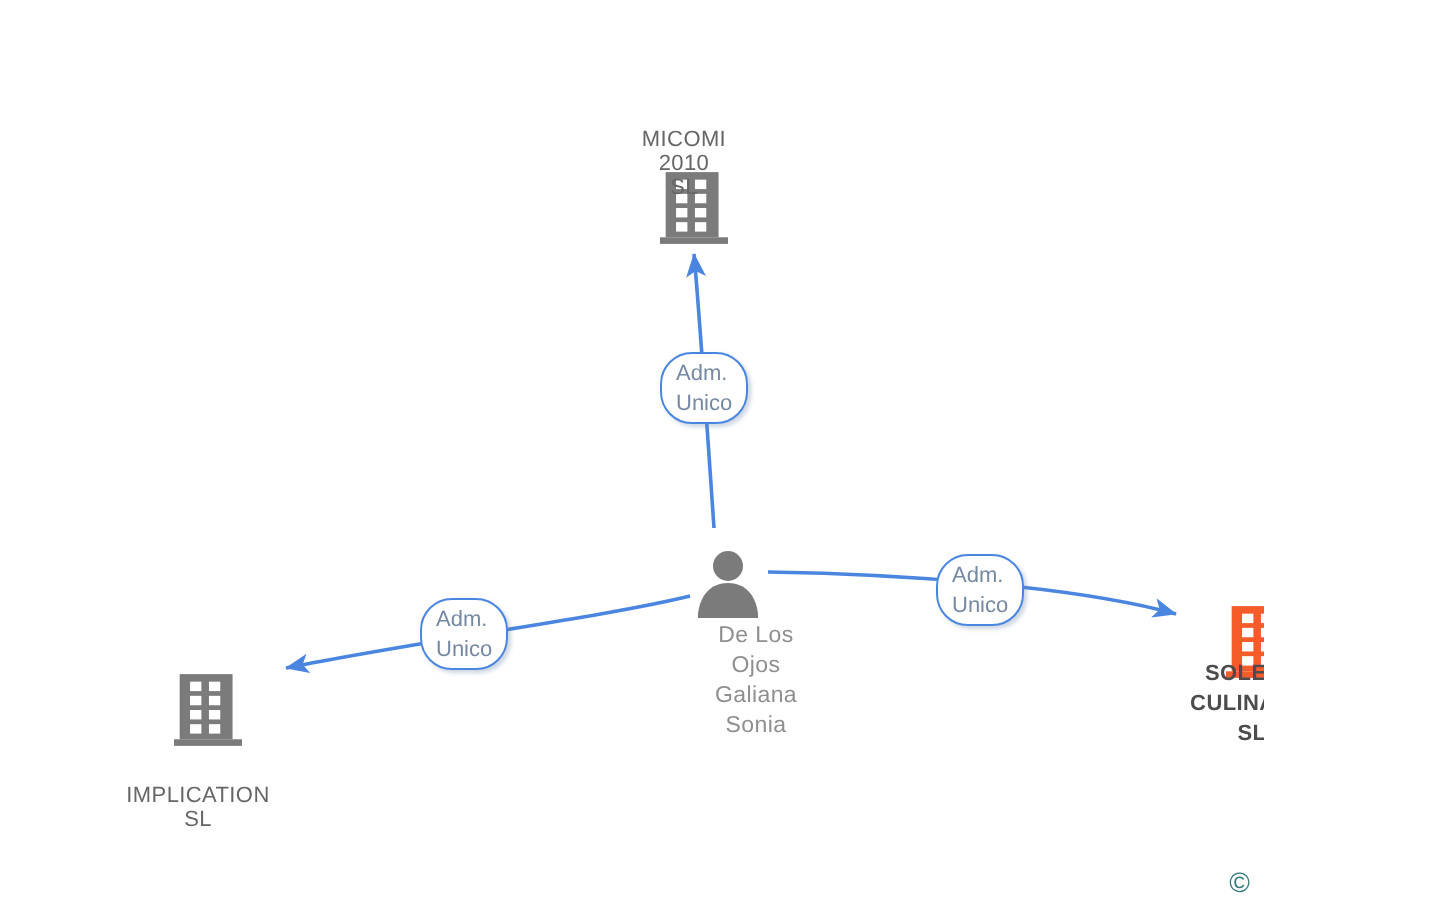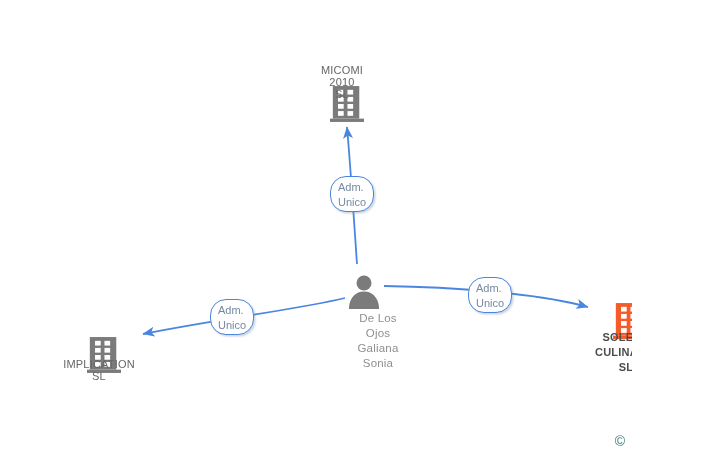--- a/index.html
+++ b/index.html
@@ -16,21 +16,21 @@
   .node .icon-wrap { display: inline-block; }
   .company-label {
     position: absolute;
     transform: translateX(-50%);
     font-size: 11px;
     color: #666666;
     white-space: pre-line;
     letter-spacing: 0.2px;
   }
   .label-micomi { left: 342px; top: 64px; }
-  .label-implication { left: 99px; top: 358px; }
+  .label-implication { left: 99px; top: 392px; }
   .label-solera { left: 626px; top: 330px; font-weight: bold; color: #4c4c4c; line-height: 15px; }
   .label-person { left: 360px; top: 311px; color: #8f8f8f; font-size: 11.5px; line-height: 15px; margin-left: 18px; }
   .icon-micomi { position: absolute; left: 330px; top: 86px; }
   .icon-person { position: absolute; left: 345px; top: 275px; }
   .icon-implication { position: absolute; left: 87px; top: 337px; }
   .icon-solera { position: absolute; left: 613px; top: 303px; }
   .gray-fill { fill: #7b7b7b; }
   .orange-fill { fill: #f65b2a; }
   .edge-label {
     position: absolute;

